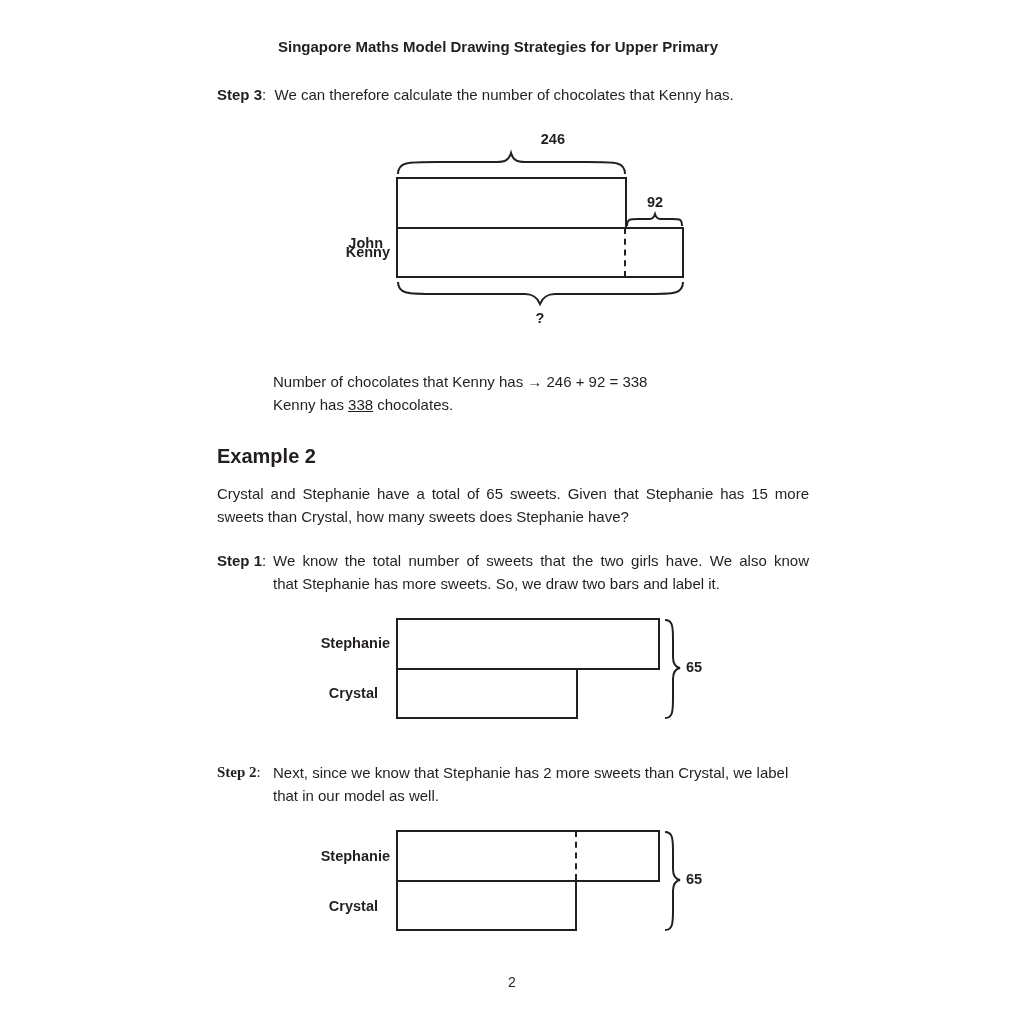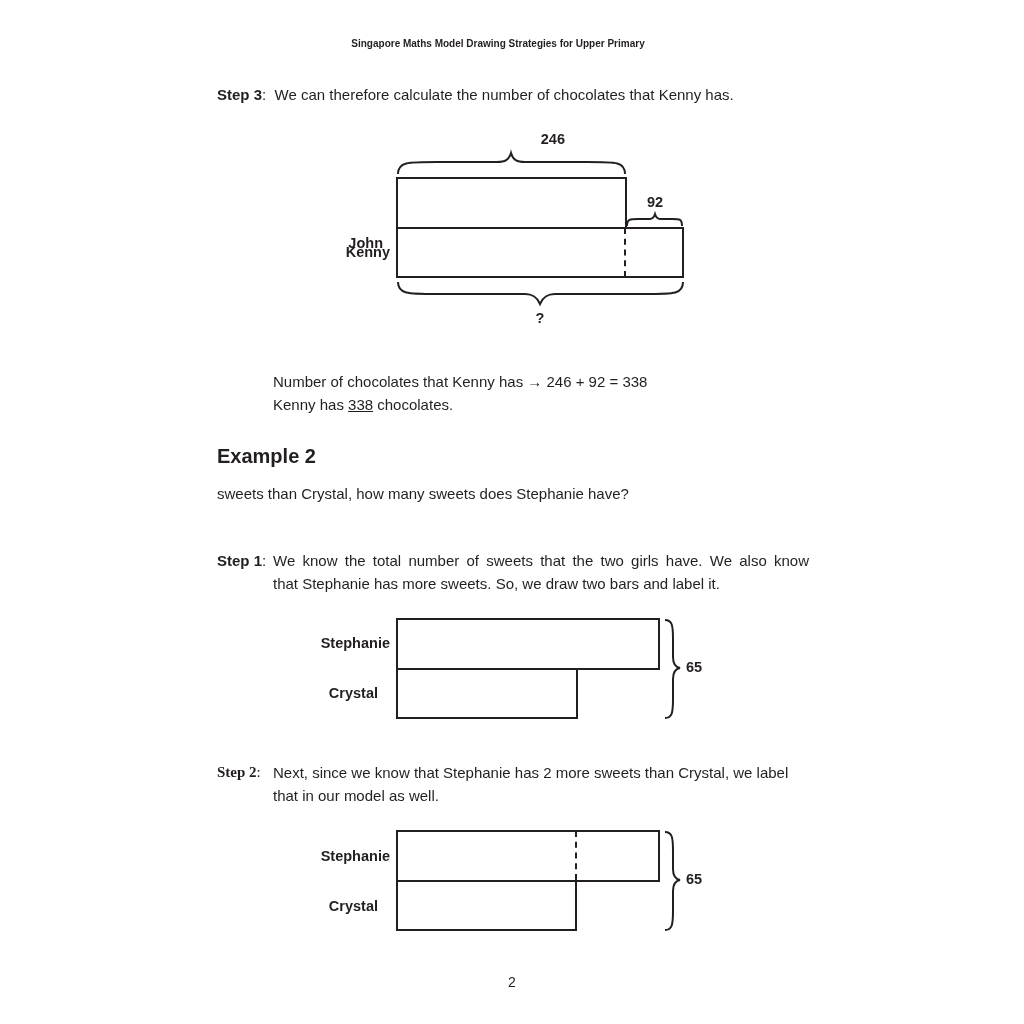--- a/index.html
+++ b/index.html
@@ -1,19 +1,19 @@
 <!DOCTYPE html>
 <html><head>
 <meta charset="utf-8">
 <style>
   html, body { margin:0; padding:0; background:#fff; }
   body { width:1024px; height:1024px; position:relative; overflow:hidden;
          font-family:"Liberation Sans", sans-serif; color:#231f20; }
   .abs { position:absolute; }
-  .header { top:38px; left:0; width:996px; text-align:center; font-size:10px; font-weight:bold; }
+  .header { top:38px; left:0; width:996px; text-align:center; font-size:15px; font-weight:bold; }
   .body-text { font-size:15px; line-height:23px; }
   .step-label { font-weight:bold;margin-top:16px; }
   .heading { font-size:20px; font-weight:bold; }
   .lbl { font-size:14.5px; font-weight:bold; text-align:right; }
   .nlbl { font-size:14.5px; font-weight:bold; }
   .box { position:absolute; border:2px solid #231f20; box-sizing:border-box; background:#fff; }
   .dash { position:absolute; width:0; border-left:2px dashed #231f20; }
   svg { position:absolute; overflow:visible; }
   .u { text-decoration:underline; }
   .pagenum { top:974px; left:0; width:1024px; text-align:center; font-size:14px; }
@@ -48,20 +48,21 @@
   <div class="abs nlbl" style="top:310px; left:530px; width:20px; text-align:center;">?</div>
 </div>
 
 <div class="abs body-text" style="top:370px; left:273px;">Number of chocolates that Kenny has → 246 + 92 = 338</div>
 <div class="abs body-text" style="top:393px; left:273px;">
   <span>Kenny has </span><span class="u">338</span><span> chocolates.</span>
 </div>
 
 <div class="abs heading" style="top:445px; left:217px;">Example 2</div>
 <div class="abs body-text" style="top:482px; left:217px; width:592px;">
+  <div style="text-align:justify; text-align-last:justify;">Crystal and Stephanie have a total of 65 sweets. Given that Stephanie has 15 more</div>
   <div>sweets than Crystal, how many sweets does Stephanie have?</div>
 </div>
 
 <div class="abs body-text" style="top:549px; left:217px; width:592px;">
   <div style="display:flex;">
     <span style="width:56px; flex:none;"><span class="step-label">Step 1</span><span>:</span></span>
     <span style="flex:1; text-align:justify; text-align-last:justify;">We know the total number of sweets that the two girls have. We also know</span>
   </div>
   <div style="padding-left:56px;">that Stephanie has more sweets. So, we draw two bars and label it.</div>
 </div>

